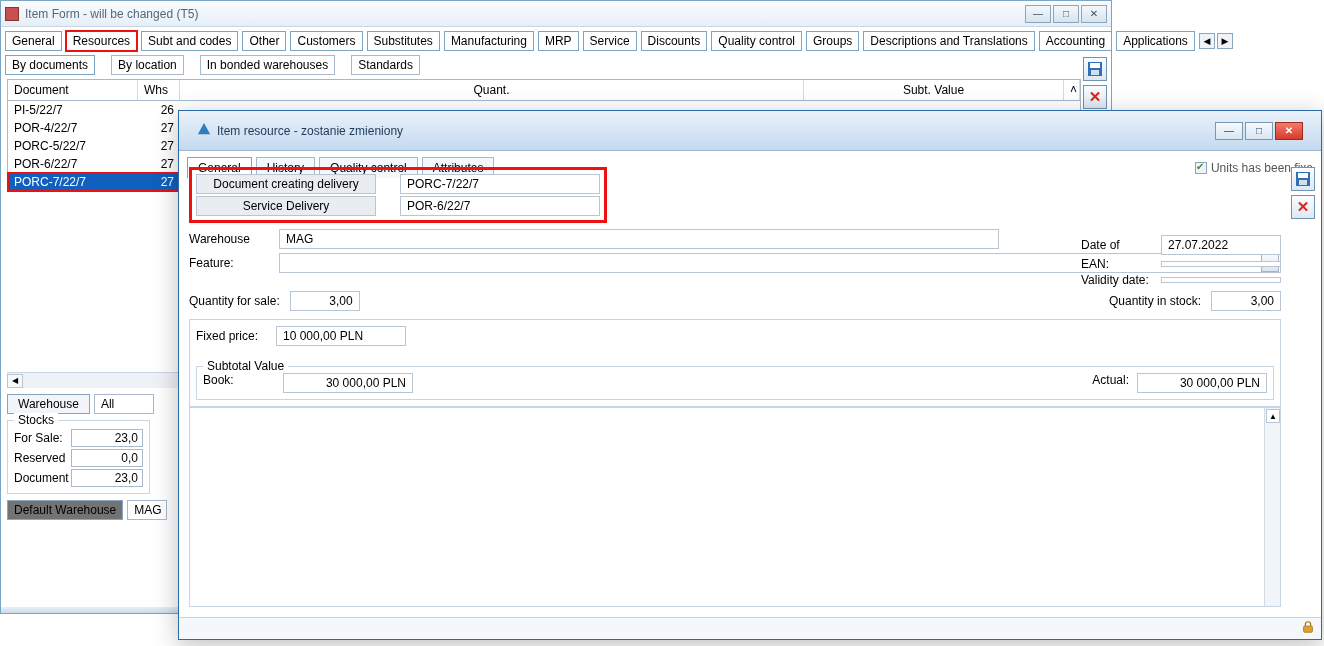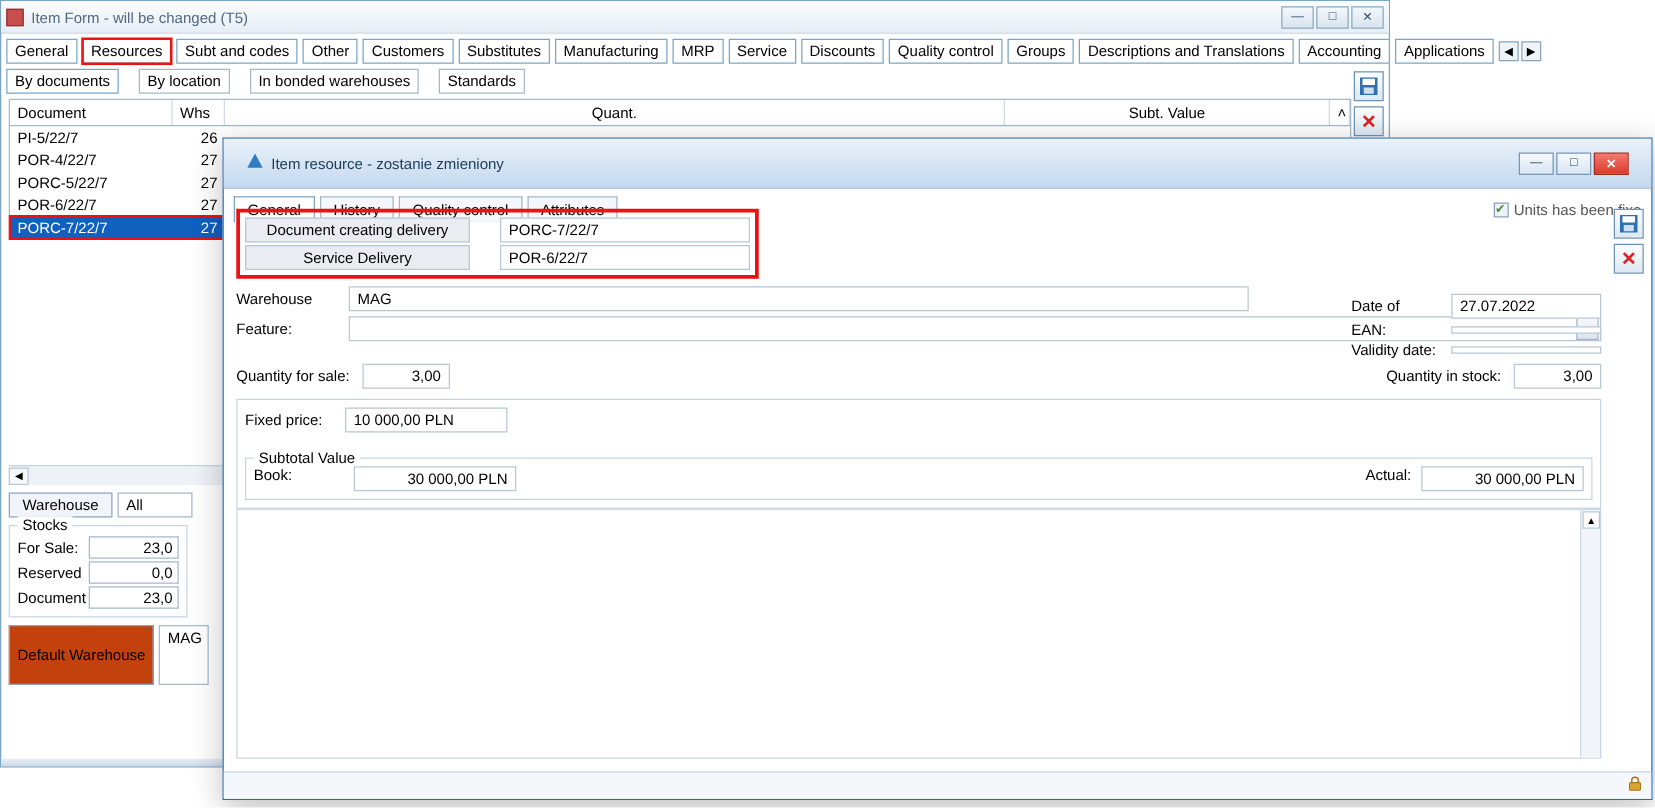--- a/index.html
+++ b/index.html
@@ -50,21 +50,21 @@
   .fbtn { border: 1px solid #8aa6bf; padding: 2px 10px; background: #f1f5fa; }
   .fbox { border: 1px solid #a6b8ca; padding: 2px 6px; width: 60px; }
 
   .stocks-group { border: 1px solid #c8d6e4; padding: 6px 6px 4px 6px; width: 143px; position: relative; margin-bottom: 6px; }
   .stocks-group .legend { position: absolute; top: -8px; left: 6px; background: #fff; padding: 0 4px; }
   .stock-row { display: flex; justify-content: space-between; align-items: center; margin: 2px 0; }
   .stock-row .lbl { width: 65px; }
   .stock-row .val { border: 1px solid #a6b8ca; width: 80px; text-align: right; padding: 1px 4px; }
 
   .defwh-row { display: flex; gap: 4px; }
-  .defwh-row .btn { border: 1px solid #8aa6bf; padding: 16px 6px; background: #c2410c; }
+  .defwh-row .btn { border: 1px solid #8aa6bf; padding: 2px 6px; background: #737373; }
   .defwh-row .val { border: 1px solid #a6b8ca; padding: 2px 6px; width: 40px; }
 
   .main-bottomborder { position: absolute; left: 0; bottom: 0; right: 0; height: 6px; background: linear-gradient(#e6eef6,#cddbe8); }
 
   
   .modal-window { position: absolute; left: 178px; top: 110px; width: 1144px; height: 530px; border: 1px solid #2b6aa8; background: #fff; box-shadow: 0 6px 24px rgba(0,0,0,.25); }
   .modal-titlebar { height: 40px; background: linear-gradient(#eaf2fb,#c4d9ef); border-bottom: 1px solid #9ab8d4; display: flex; align-items: center; padding: 0 18px; }
   .modal-titlebar .icon svg { width: 14px; height: 14px; }
   .modal-titlebar .title { color: #1c3a55; margin-left: 6px; flex: 1; }
   .winbtn { width: 28px; height: 18px; border: 1px solid #7a98b4; background: linear-gradient(#f6fafe,#d8e5f1); margin-left: 2px; display: flex; align-items: center; justify-content: center; font-size: 10px; color: #2a4662; }

